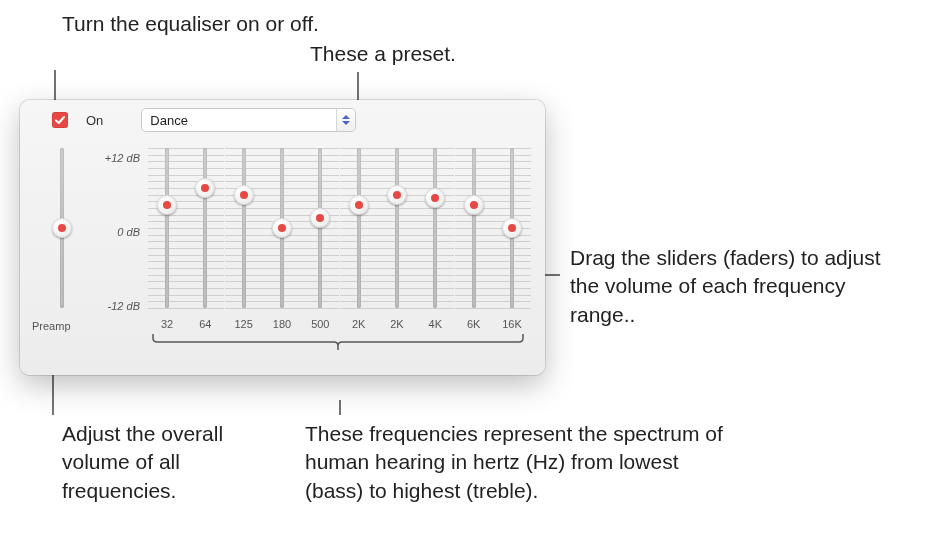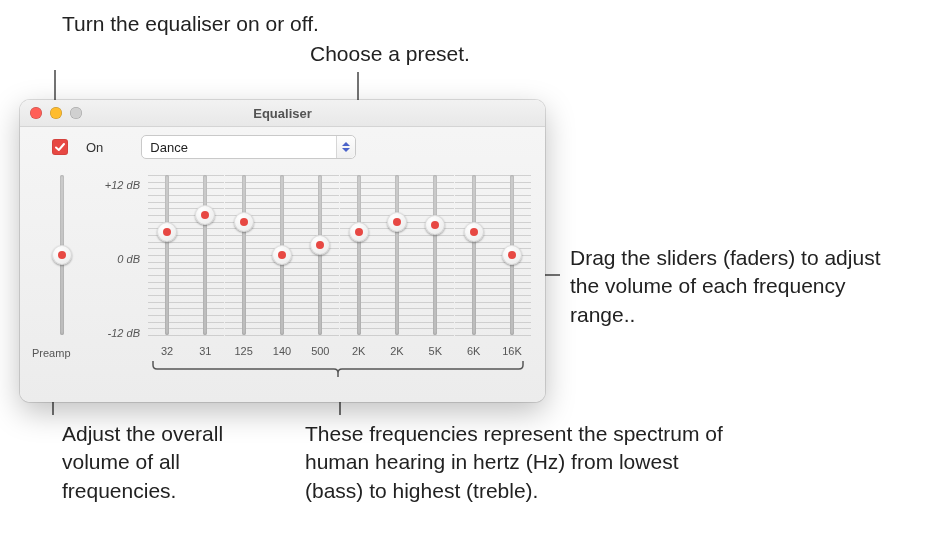--- a/index.html
+++ b/index.html
@@ -233,46 +233,38 @@
     margin-top: 6px;
     font-size: 11px;
     color: #555;
   }
 </style>
 </head>
 <body>
 
 <div class="callout" style="left:62px; top:10px; width:260px;">Turn the equaliser on or off.</div>
 
-<div class="callout" style="left:310px; top:40px; width:260px;">Choose a preset.</div>
+<div class="callout" style="left:310px; top:40px; width:260px;">These a preset.</div>
 
 <div class="callout" style="left:570px; top:244px; width:330px;">Drag the sliders (faders) to adjust the volume of each frequency range..</div>
 
 <div class="callout" style="left:62px; top:420px; width:220px;">Adjust the overall volume of all frequencies.</div>
 
 <div class="callout" style="left:305px; top:420px; width:430px;">These frequencies represent the spectrum of human hearing in hertz (Hz) from lowest (bass) to highest (treble).</div>
 
 <svg class="lines">
   <line x1="55" y1="70" x2="55" y2="148"></line>
   <line x1="358" y1="72" x2="358" y2="148"></line>
   <line x1="560" y1="275" x2="528" y2="275"></line>
   <line x1="53" y1="415" x2="53" y2="362"></line>
   <line x1="340" y1="415" x2="340" y2="400"></line>
 </svg>
 
 <div class="window">
 
-  <div class="titlebar">
-    <div class="traffic">
-      <div class="tl red"></div>
-      <div class="tl yel"></div>
-      <div class="tl gry"></div>
-    </div>
-    <div class="win-title">Equaliser</div>
-  </div>
 
   <div class="controls-row">
     <div class="chk">
       <svg viewBox="0 0 12 12">
         <polyline points="2,6.5 4.8,9 10,3" stroke="#fff" stroke-width="2" fill="none" stroke-linecap="round" stroke-linejoin="round"></polyline>
       </svg>
     </div>
     <div class="on-label">On</div>
 
     <div class="preset">
@@ -356,21 +348,21 @@
             <div class="gridline" style="top: 124px;"></div>
             <div class="gridline" style="top: 130.667px;"></div>
             <div class="gridline" style="top: 137.333px;"></div>
             <div class="gridline" style="top: 144px;"></div>
             <div class="gridline" style="top: 150.667px;"></div>
             <div class="gridline" style="top: 157.333px;"></div>
             <div class="gridline" style="top: 164px;"></div>
             <div class="track"></div>
             <div class="knob" style="top: 44px;"></div>
           </div>
-          <div class="freq-label">31</div>
+          <div class="freq-label">64</div>
         </div>
         <div class="slider-col">
           <div class="track-wrap">
             <div class="gridline" style="top: 4px;"></div>
             <div class="gridline" style="top: 10.6667px;"></div>
             <div class="gridline" style="top: 17.3333px;"></div>
             <div class="gridline" style="top: 24px;"></div>
             <div class="gridline" style="top: 30.6667px;"></div>
             <div class="gridline" style="top: 37.3333px;"></div>
             <div class="gridline" style="top: 44px;"></div>
@@ -420,21 +412,21 @@
             <div class="gridline" style="top: 124px;"></div>
             <div class="gridline" style="top: 130.667px;"></div>
             <div class="gridline" style="top: 137.333px;"></div>
             <div class="gridline" style="top: 144px;"></div>
             <div class="gridline" style="top: 150.667px;"></div>
             <div class="gridline" style="top: 157.333px;"></div>
             <div class="gridline" style="top: 164px;"></div>
             <div class="track"></div>
             <div class="knob" style="top: 84px;"></div>
           </div>
-          <div class="freq-label">140</div>
+          <div class="freq-label">180</div>
         </div>
         <div class="slider-col">
           <div class="track-wrap">
             <div class="gridline" style="top: 4px;"></div>
             <div class="gridline" style="top: 10.6667px;"></div>
             <div class="gridline" style="top: 17.3333px;"></div>
             <div class="gridline" style="top: 24px;"></div>
             <div class="gridline" style="top: 30.6667px;"></div>
             <div class="gridline" style="top: 37.3333px;"></div>
             <div class="gridline" style="top: 44px;"></div>
@@ -548,21 +540,21 @@
             <div class="gridline" style="top: 124px;"></div>
             <div class="gridline" style="top: 130.667px;"></div>
             <div class="gridline" style="top: 137.333px;"></div>
             <div class="gridline" style="top: 144px;"></div>
             <div class="gridline" style="top: 150.667px;"></div>
             <div class="gridline" style="top: 157.333px;"></div>
             <div class="gridline" style="top: 164px;"></div>
             <div class="track"></div>
             <div class="knob" style="top: 54px;"></div>
           </div>
-          <div class="freq-label">5K</div>
+          <div class="freq-label">4K</div>
         </div>
         <div class="slider-col">
           <div class="track-wrap">
             <div class="gridline" style="top: 4px;"></div>
             <div class="gridline" style="top: 10.6667px;"></div>
             <div class="gridline" style="top: 17.3333px;"></div>
             <div class="gridline" style="top: 24px;"></div>
             <div class="gridline" style="top: 30.6667px;"></div>
             <div class="gridline" style="top: 37.3333px;"></div>
             <div class="gridline" style="top: 44px;"></div>

